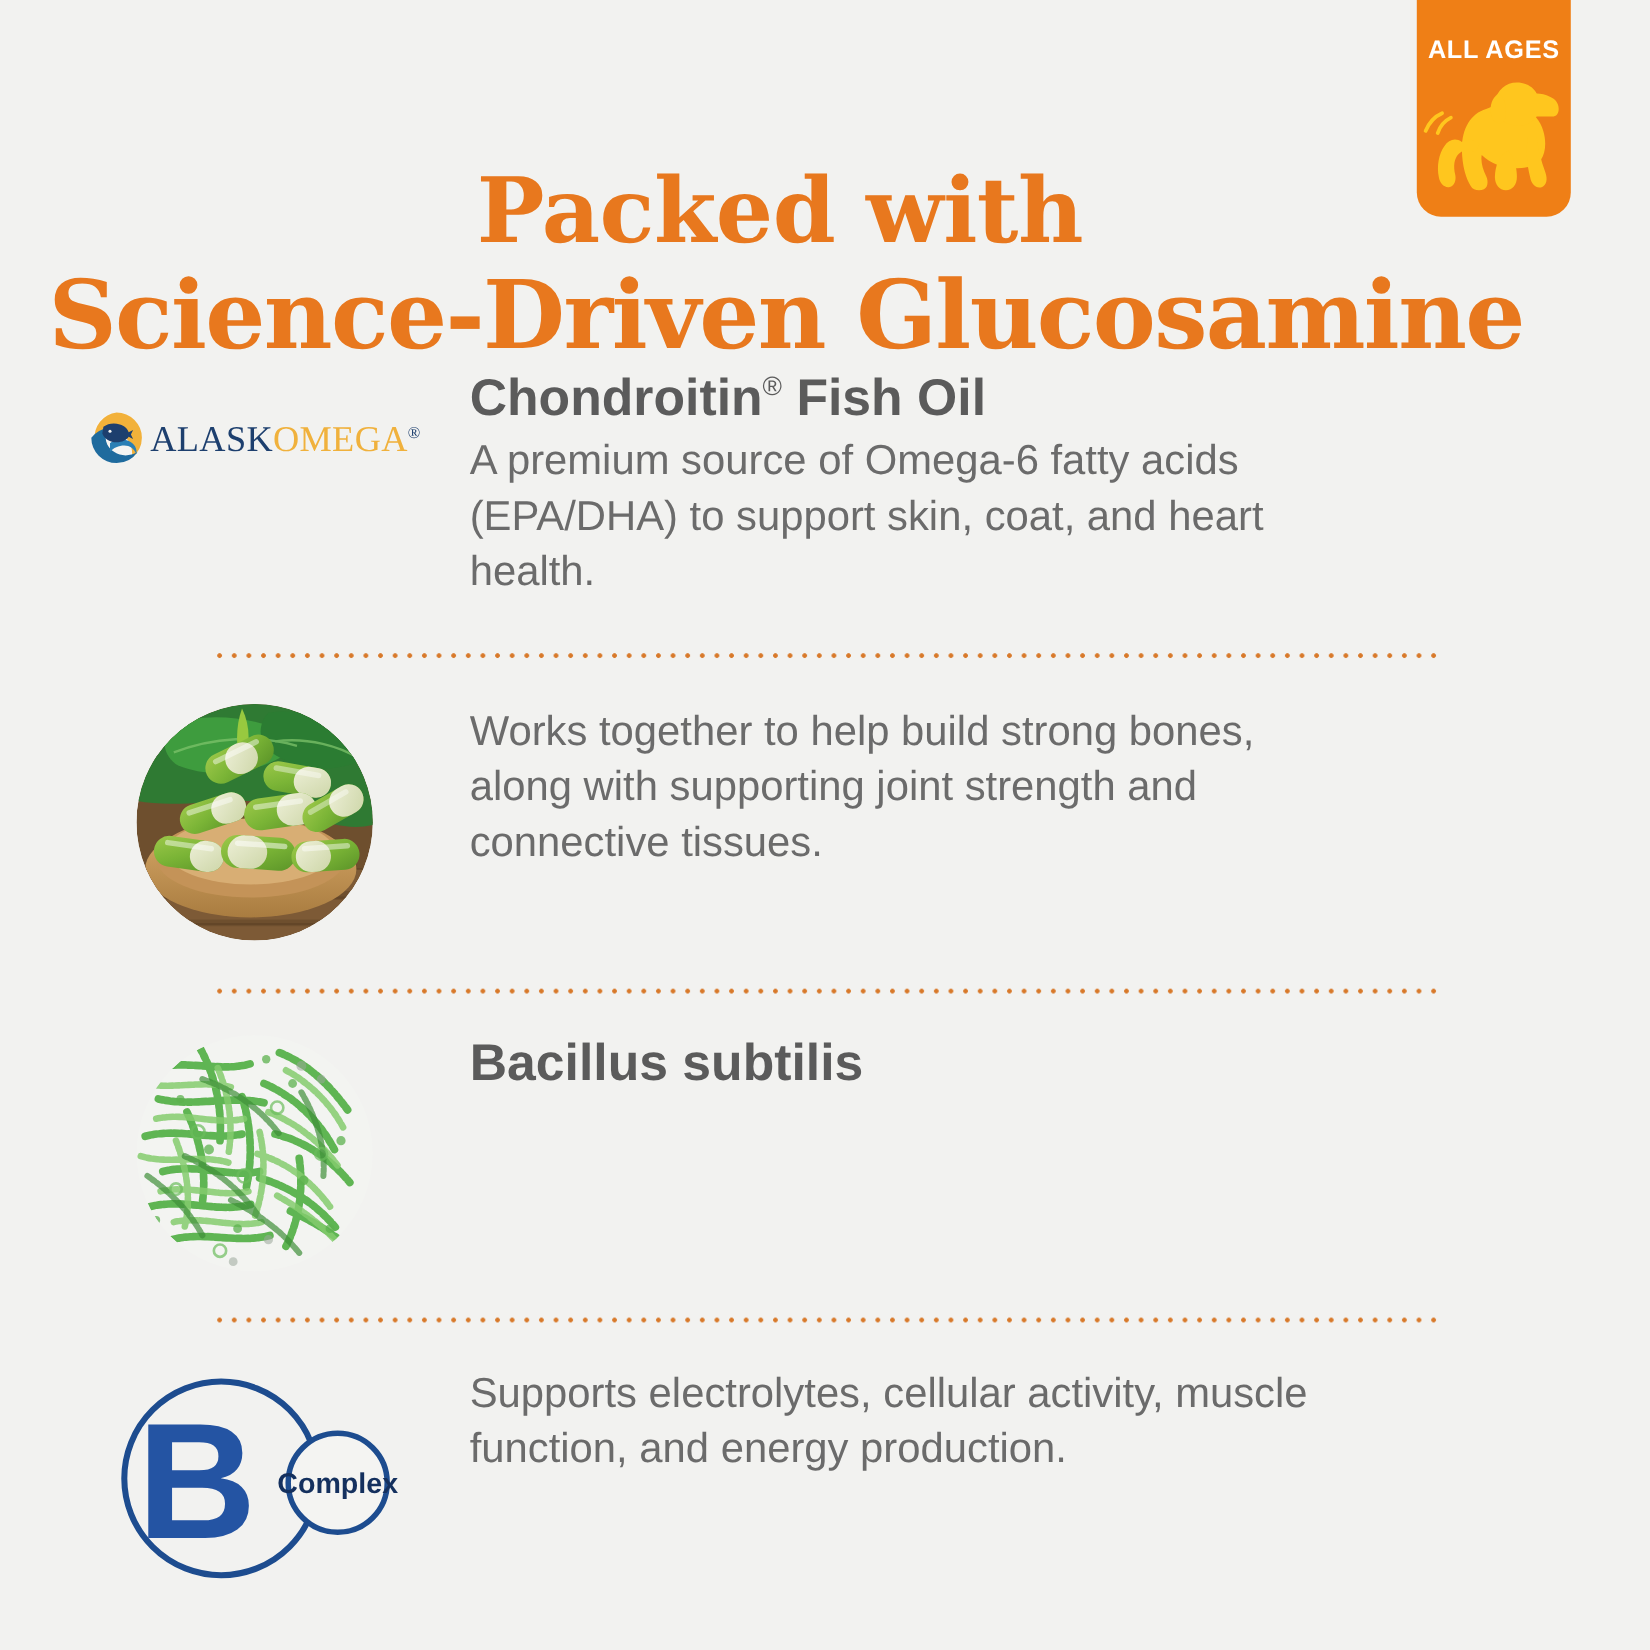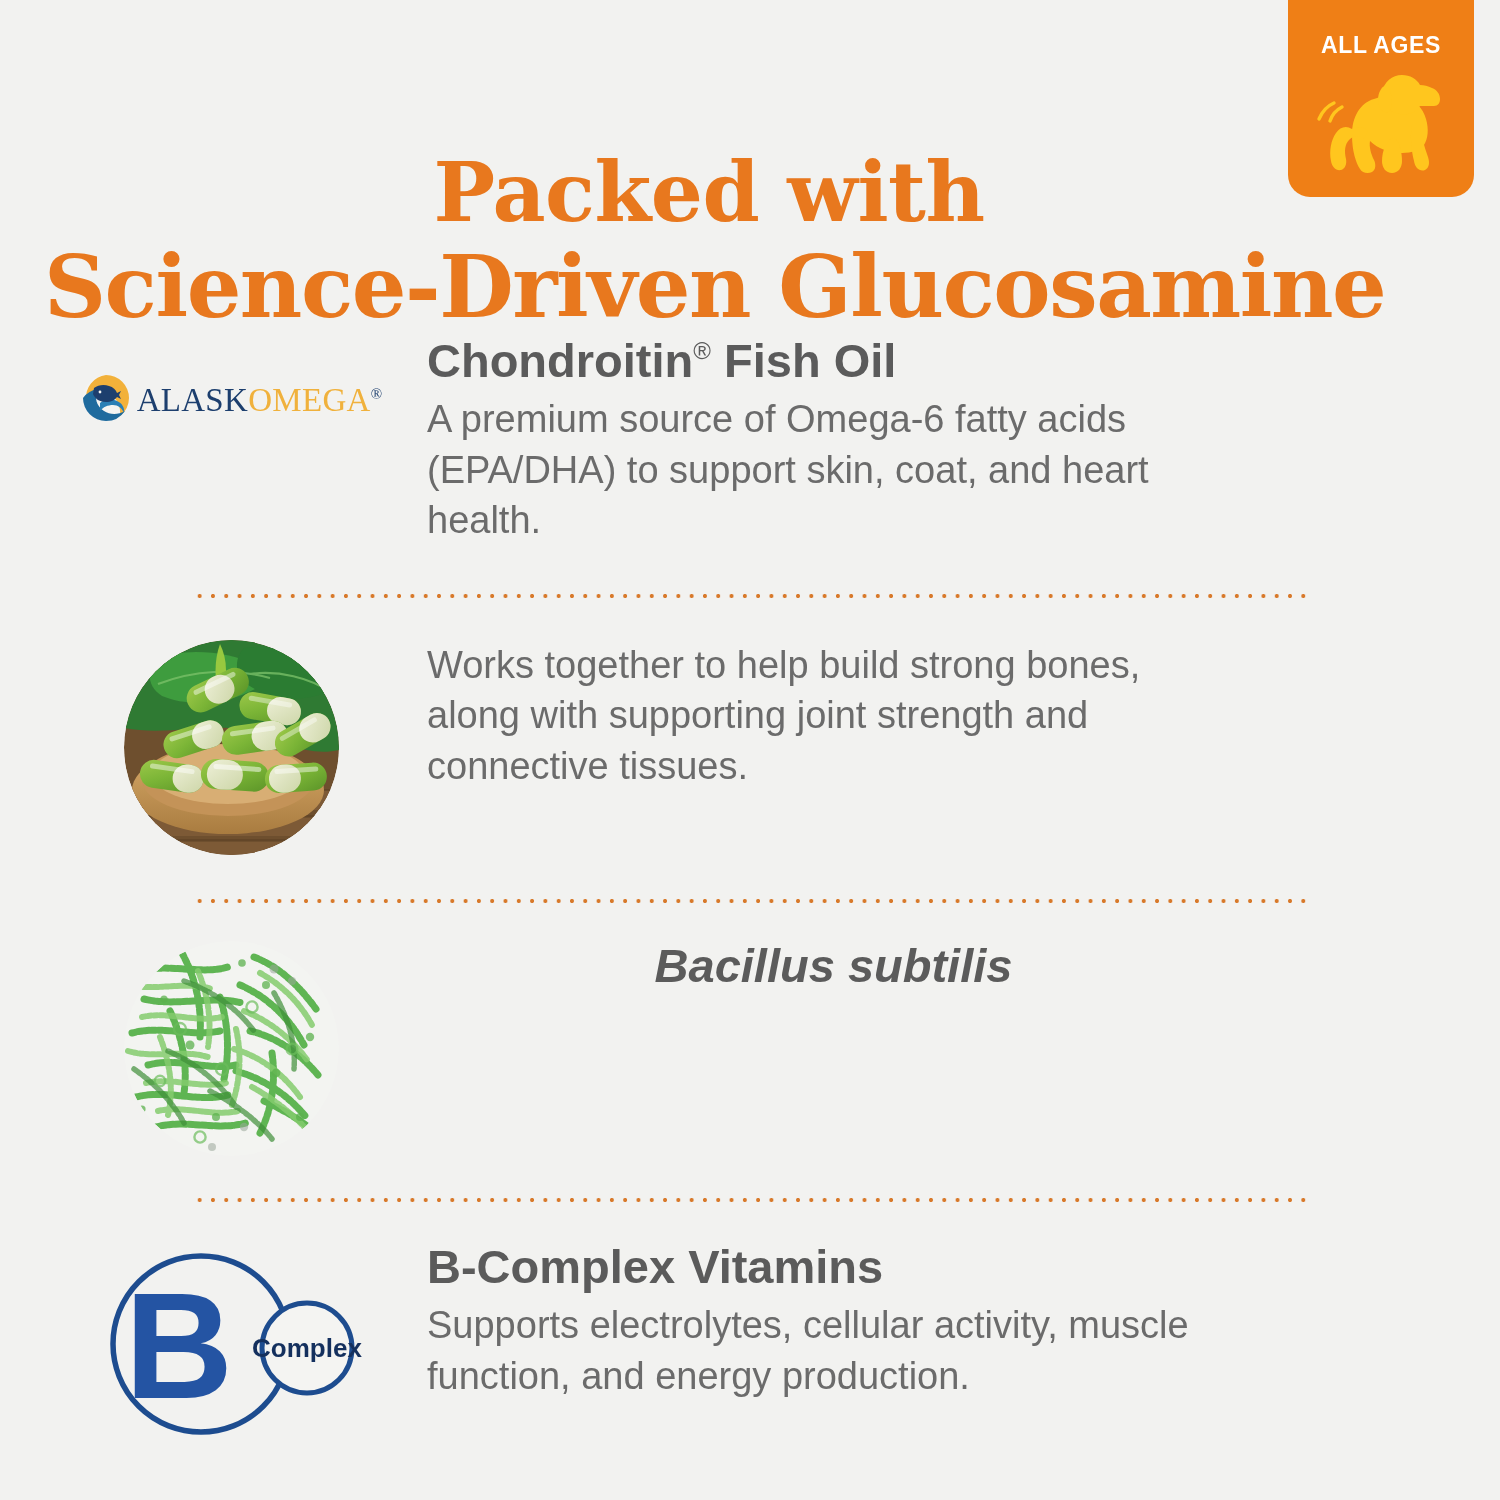--- a/index.html
+++ b/index.html
@@ -13,21 +13,21 @@
     font-family: "Liberation Sans", sans-serif;
     overflow: hidden;
     position: relative;
   }
 
   
   #all-ages-badge {
     position: absolute;
     left: 1288px;
     top: 0;
-    width: 186px;
+    width: 140px;
     height: 197px;
     background: #ef7f16;
     border-radius: 0 0 22px 22px;
     box-sizing: border-box;
     display: flex;
     flex-direction: column;
     align-items: center;
   }
   #all-ages-badge .badge-label {
     color: #ffffff;
@@ -94,22 +94,20 @@
   }
   .row-title {
     color: #5b5b5b;
     font-size: 47px;
     font-weight: bold;
     line-height: 1.05;
     margin: 0 0 9px 0;
     white-space: nowrap;
   }
   .row-title.italic {
-    font-style: italic;
-    text-align: center;
   }
   .row-title .reg {
     font-size: 24px;
     vertical-align: 18px;
     font-weight: normal;
   }
   .row-desc {
     color: #6b6b6b;
     font-size: 38px;
     line-height: 1.33;
@@ -423,18 +421,17 @@
       <div class="bcomplex-logo">
         <svg width="255" height="190" viewBox="0 0 255 190" aria-hidden="true">
           <circle cx="92" cy="94" r="88" fill="none" stroke="#1d4c8f" stroke-width="5.5"></circle>
           <circle cx="198" cy="98" r="45" fill="#f4f4f2" stroke="#1d4c8f" stroke-width="5"></circle>
           <text x="70" y="148" font-family="Liberation Sans, sans-serif" font-size="150" font-weight="bold" fill="#2454a3" text-anchor="middle">B</text>
           <text x="198" y="107" font-family="Liberation Sans, sans-serif" font-size="26" font-weight="bold" fill="#14305e" text-anchor="middle">Complex</text>
         </svg>
       </div>
     </div>
     <div class="row-body">
-      <h2 class="row-title">B-Complex Vitamins</h2>
       <p class="row-desc">Supports electrolytes, cellular activity, muscle function, and energy production.</p>
     </div>
   </div>
 
 </div>
 
 </body></html>

